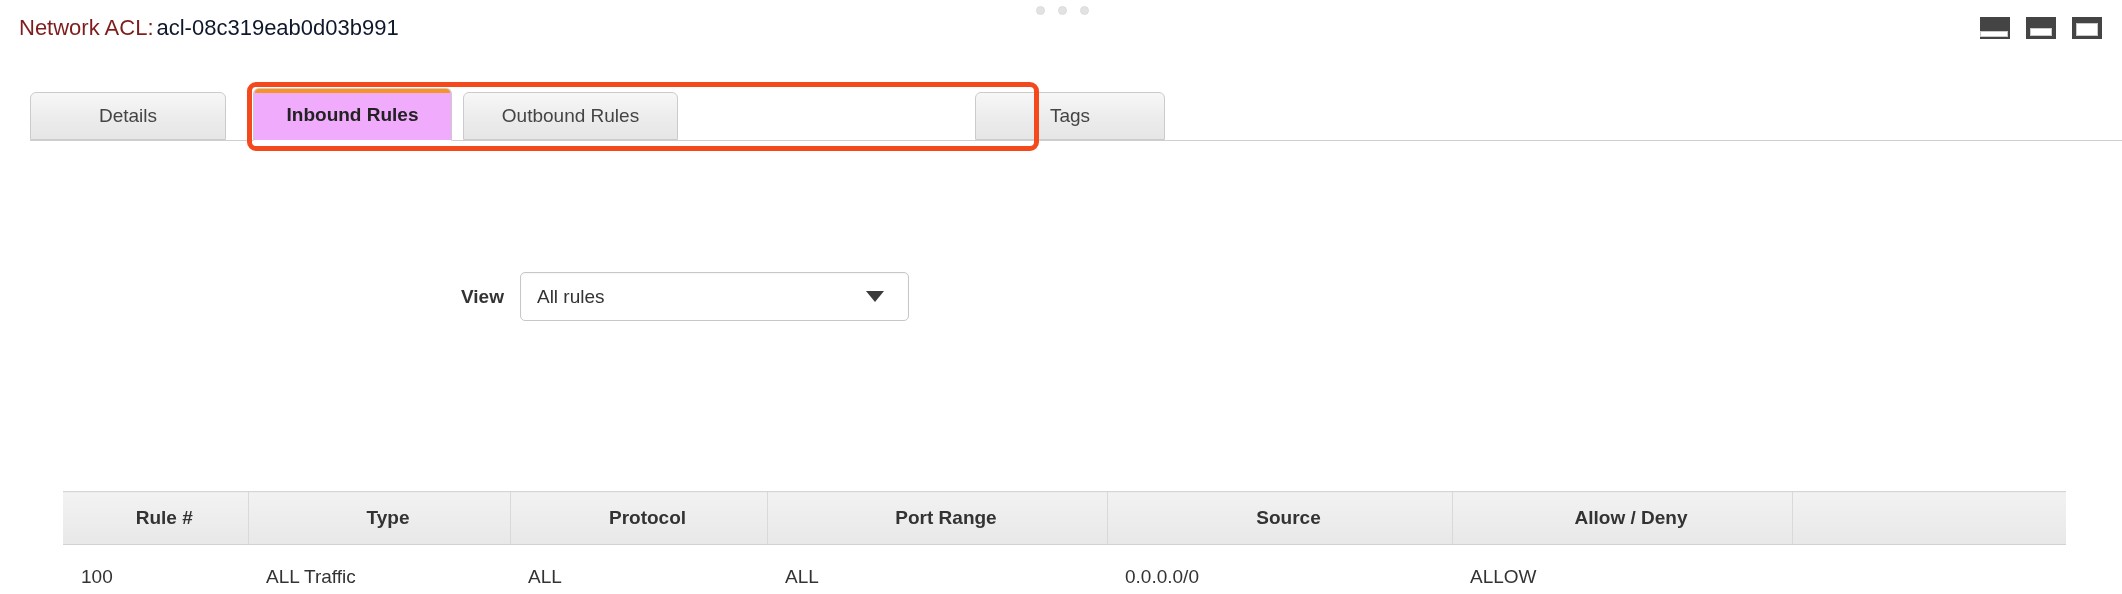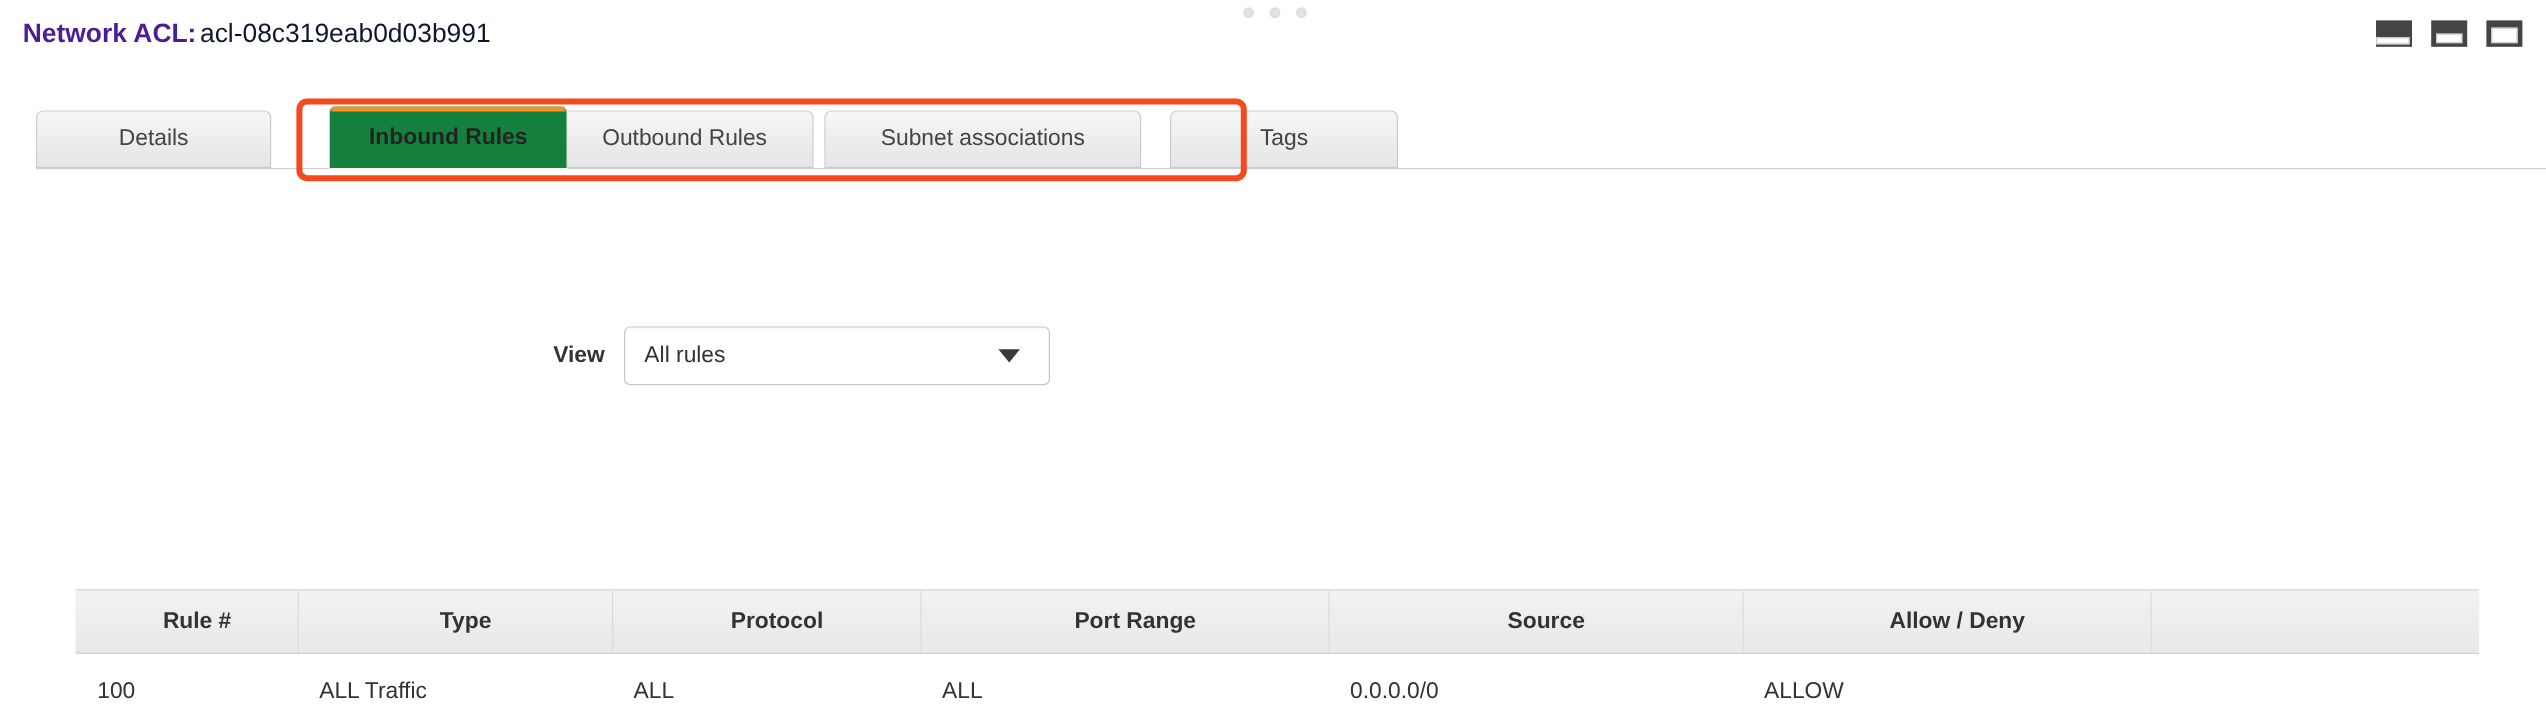--- a/index.html
+++ b/index.html
@@ -37,22 +37,22 @@
   
   .page-header {
     position: absolute;
     top: 14px;
     left: 19px;
     font-size: 22px;
     line-height: 28px;
     white-space: nowrap;
   }
   .page-header .label {
-    font-weight: bold;
-    color: #4c1d95;
+    font-weight: normal;
+    color: #7f1d1d;
   }
   .page-header .value {
     font-weight: normal;
     color: #0f172a;
     margin-left: 3px;
   }
 
   
   .layout-icons {
     position: absolute;
@@ -114,29 +114,28 @@
     background: linear-gradient(to bottom, #f7f7f7 0%, #ececec 55%, #e6e6e6 100%);
     display: flex;
     align-items: center;
     justify-content: center;
     font-size: 19px;
     color: #444444;
     cursor: pointer;
     white-space: nowrap;
   }
   .tab.active {
-    background: #15803d;
+    background: #f0abfc;
     border-color: #cbcbcb;
     border-bottom: 1px solid #ffffff;
     font-weight: bold;
     color: #222222;
     top: 0px;
     height: 53px;
     z-index: 3;
-    margin-left: 21px;
   }
   .tab.active::before {
     content: "";
     position: absolute;
     left: 1px;
     right: 1px;
     top: 0px;
     height: 4px;
     background: #f79324;
     border-radius: 5px 5px 0 0;
@@ -202,21 +201,21 @@
   }
   .view-label {
     font-size: 19px;
     font-weight: bold;
     color: #333333;
     margin-left: 398px;
     margin-right: 16px;
     white-space: nowrap;
   }
   .view-select {
-    width: 355px;
+    width: 389px;
     height: 49px;
     box-sizing: border-box;
     border: 1px solid #c7c7c7;
     border-radius: 5px;
     background: #ffffff;
     display: flex;
     align-items: center;
     padding: 0 14px 0 16px;
     font-size: 19px;
     color: #333333;
@@ -304,23 +303,20 @@
 <div class="tab-strip">
   <div class="tab-baseline"></div>
   <div class="tab tab-details">
     <span>Details</span>
   </div>
   <div class="tab tab-inbound active">
     <span>Inbound Rules</span>
   </div>
   <div class="tab tab-outbound">
     <span>Outbound Rules</span>
-  </div>
-  <div class="tab tab-subnet">
-    <span>Subnet associations</span>
   </div>
   <div class="tab tab-tags">
     <span>Tags</span>
   </div>
 </div>
 
 <div class="annotation-box"></div>
 
 <div class="content">
 

